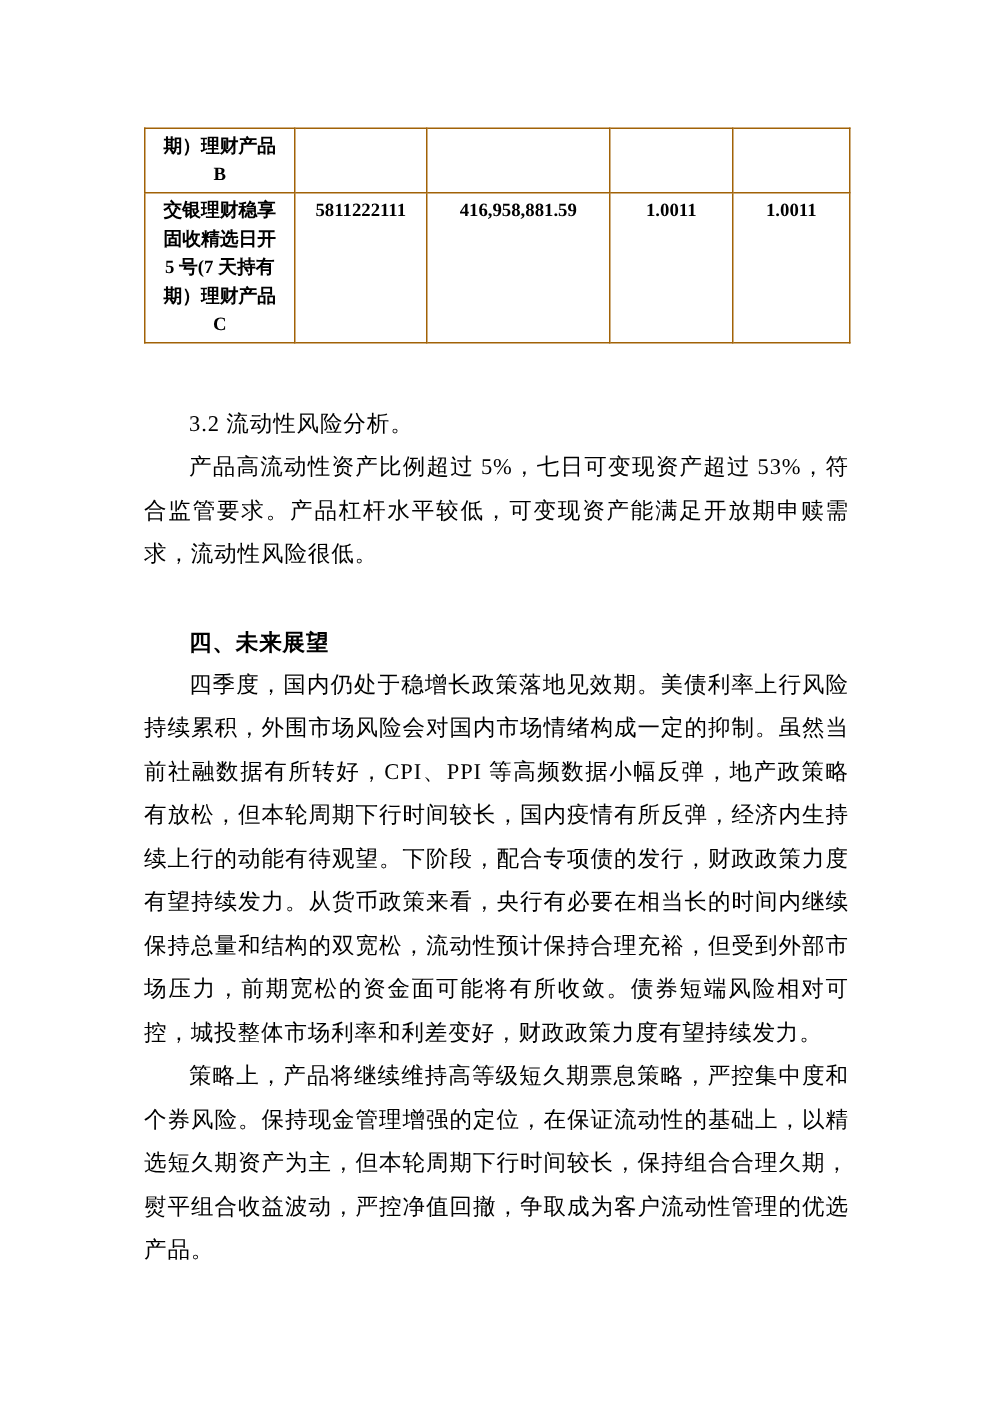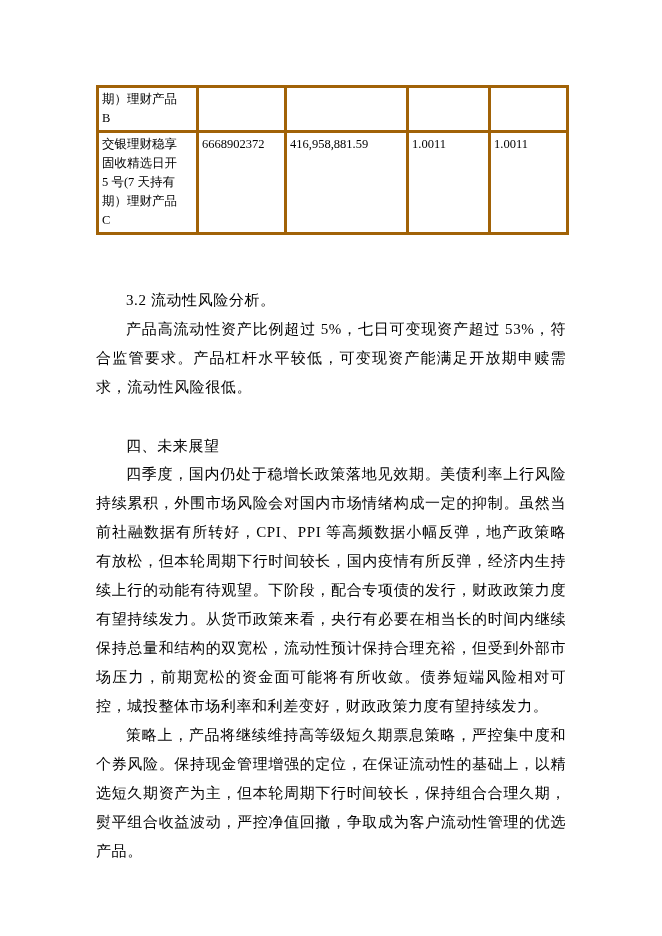--- a/index.html
+++ b/index.html
@@ -18,36 +18,37 @@
     color: #000000;
     overflow: hidden;
   }
   
   table.data-table {
     border-collapse: collapse;
     table-layout: fixed;
     width: 470px;
   }
   table.data-table td {
-    border: 3px solid #a16207;
+    border: 1px solid #a16207;
     font-size: 12.5px;
     line-height: 19px;
     padding: 2px 3px;
     vertical-align: top;
-    text-align: left;
+    text-align: center;
     white-space: pre-line;
     word-break: break-all;
     overflow: hidden;
+    font-weight: bold;
   }
   td.name-cell {
     text-align: center;
   }
   
   .body-text {
-    margin-top: 51px;
+    margin-top: 40px;
   }
   .para {
     margin: 0;
     font-size: 15px;
     line-height: 29px;
     letter-spacing: 0.6px;
     text-align: justify;
     text-indent: 2em;
   }
   .section-title {
@@ -56,21 +57,21 @@
     line-height: 29px;
     letter-spacing: 0.6px;
     text-indent: 2em;
   }
   .section-title-bold {
     margin: 29px 0 0 0;
     font-size: 15px;
     line-height: 29px;
     letter-spacing: 0.6px;
     text-indent: 2em;
-    font-weight: normal;
+    font-weight: bold;
     font-family: "Liberation Sans", "DejaVu Sans", sans-serif;
   }
 </style>
 </head>
 <body>
 
 <div class="page">
 
   <table class="data-table">
     <colgroup>
@@ -88,21 +89,21 @@
         <td></td>
         <td></td>
         <td></td>
       </tr>
       <tr>
         <td class="name-cell">交银理财稳享
 固收精选日开
 5 号(7 天持有
 期）理财产品
 C</td>
-        <td>6668902372</td>
+        <td>5811222111</td>
         <td>416,958,881.59</td>
         <td>1.0011</td>
         <td>1.0011</td>
       </tr>
     </tbody>
   </table>
 
   <div class="body-text">
     <p class="section-title">3.2 流动性风险分析。</p>
     <p class="para">产品高流动性资产比例超过 5%，七日可变现资产超过 53%，符合监管要求。产品杠杆水平较低，可变现资产能满足开放期申赎需求，流动性风险很低。</p>

